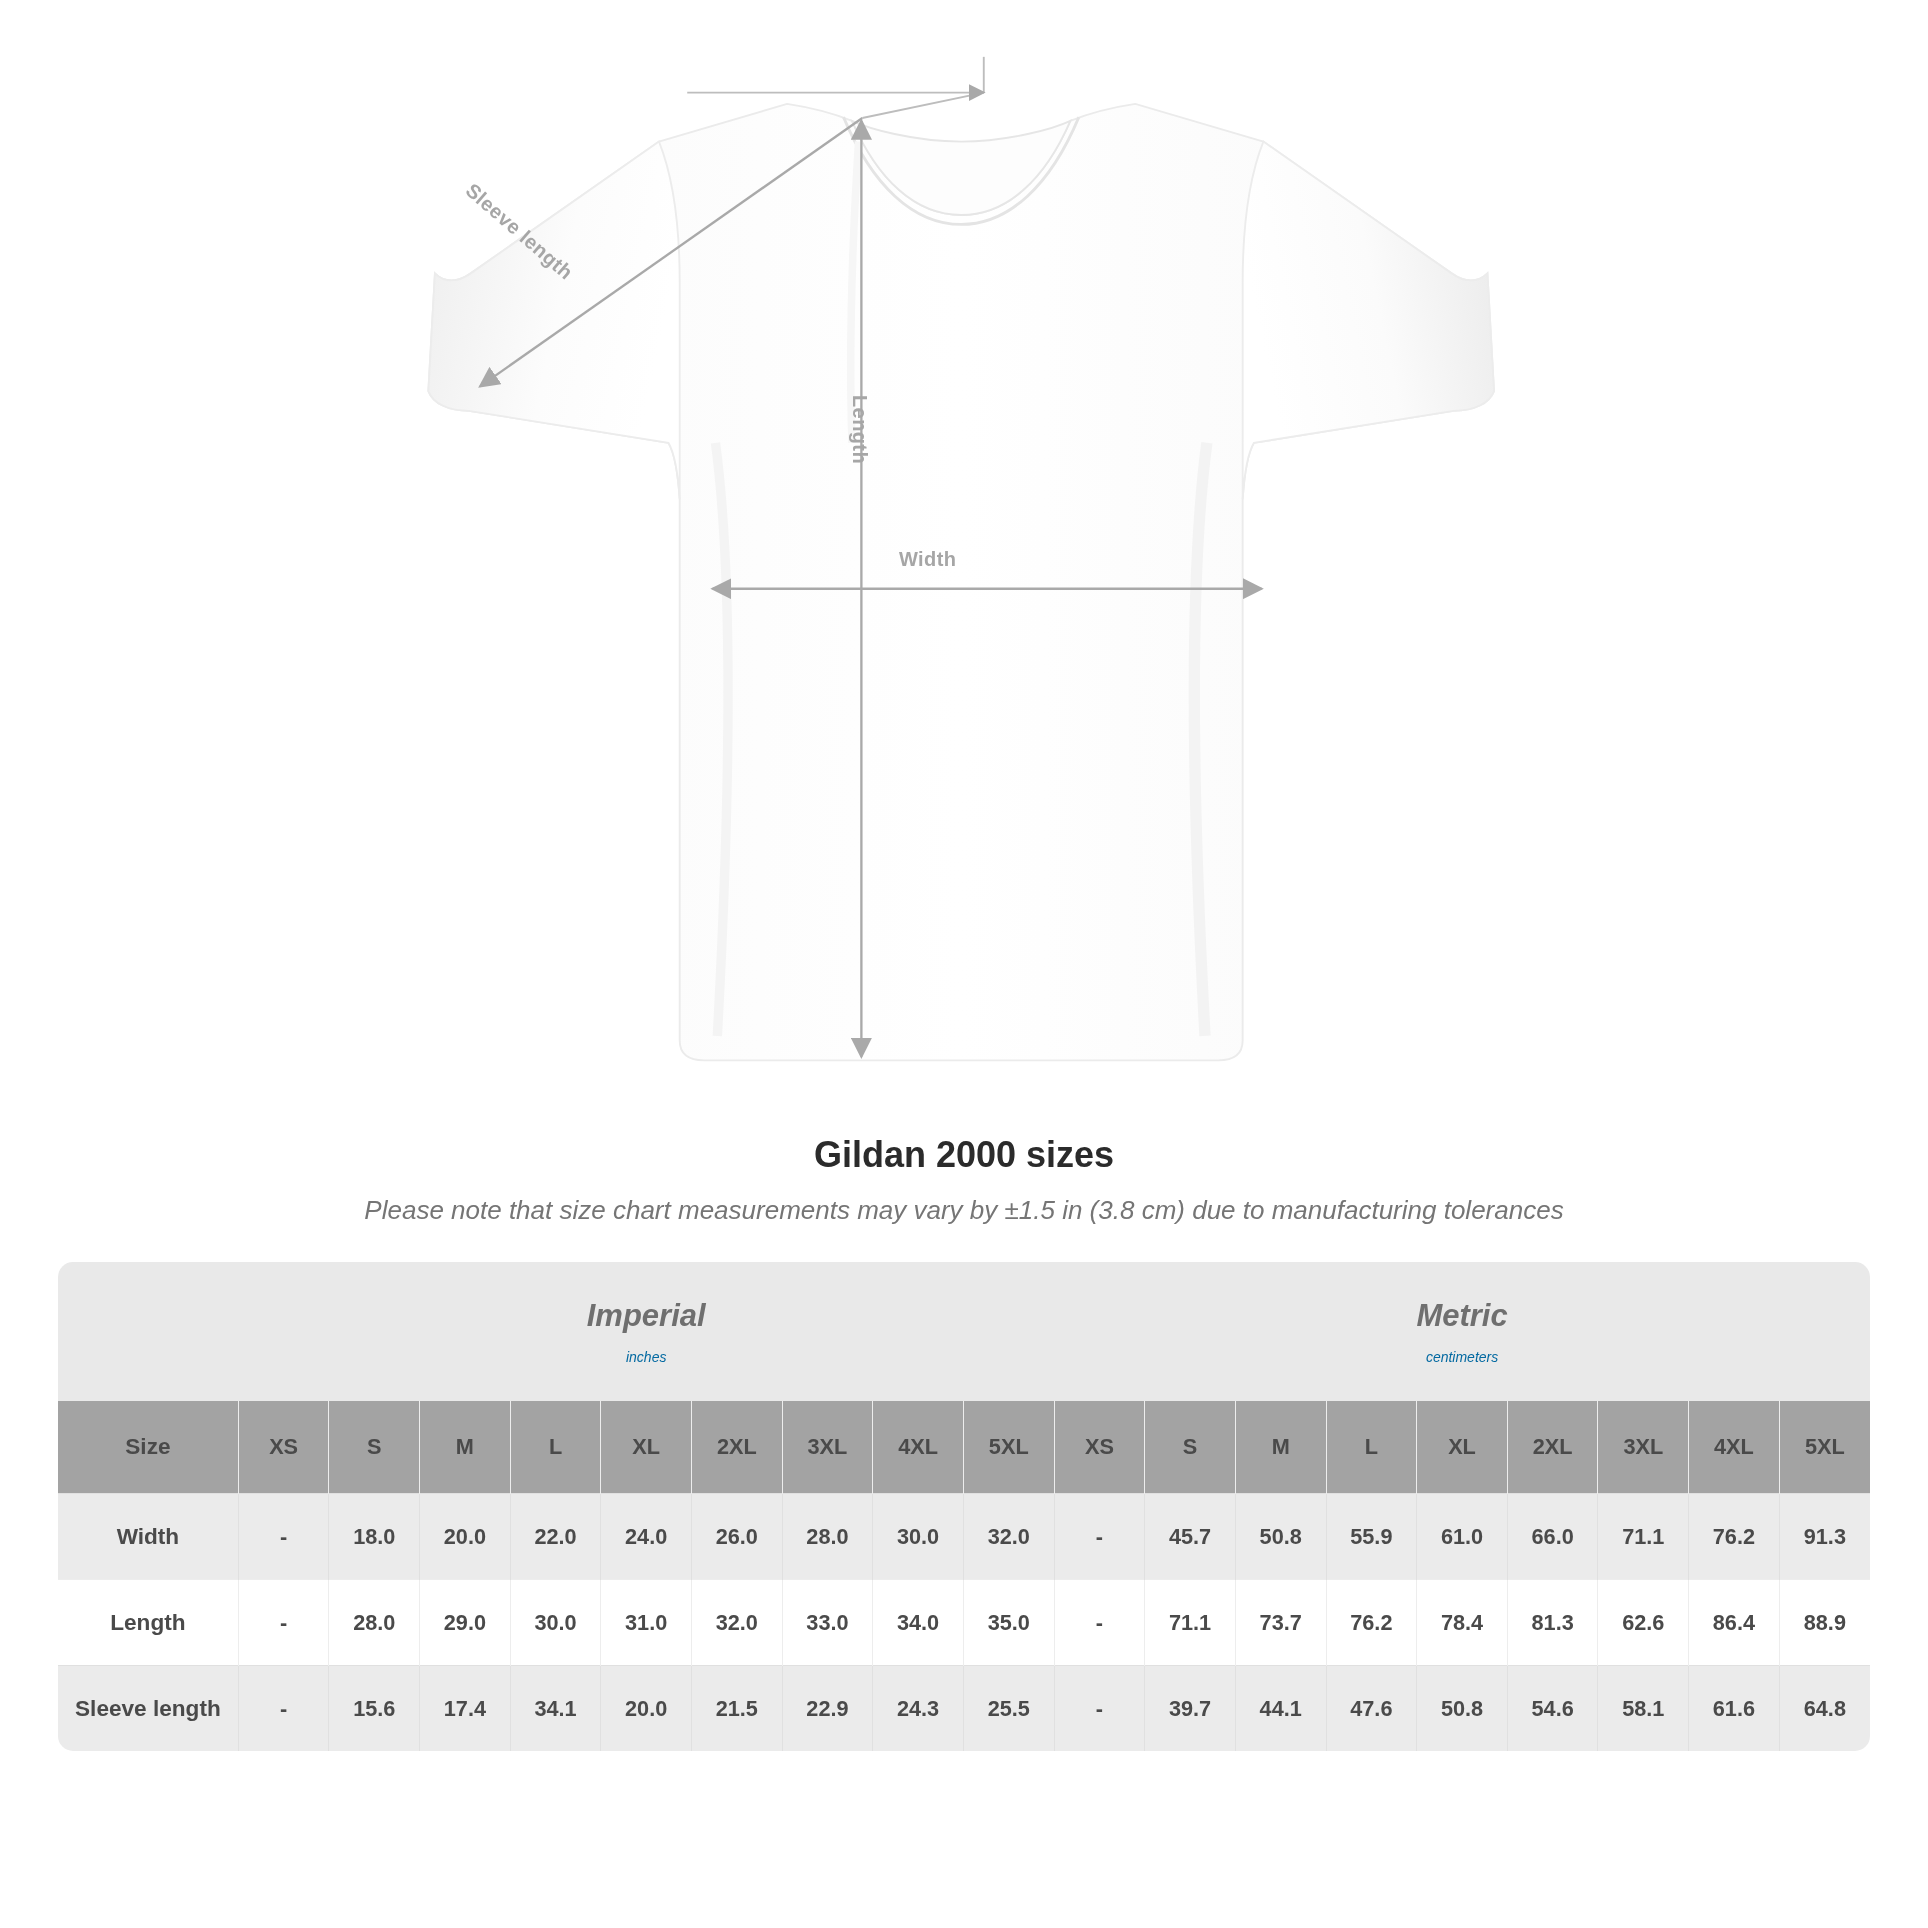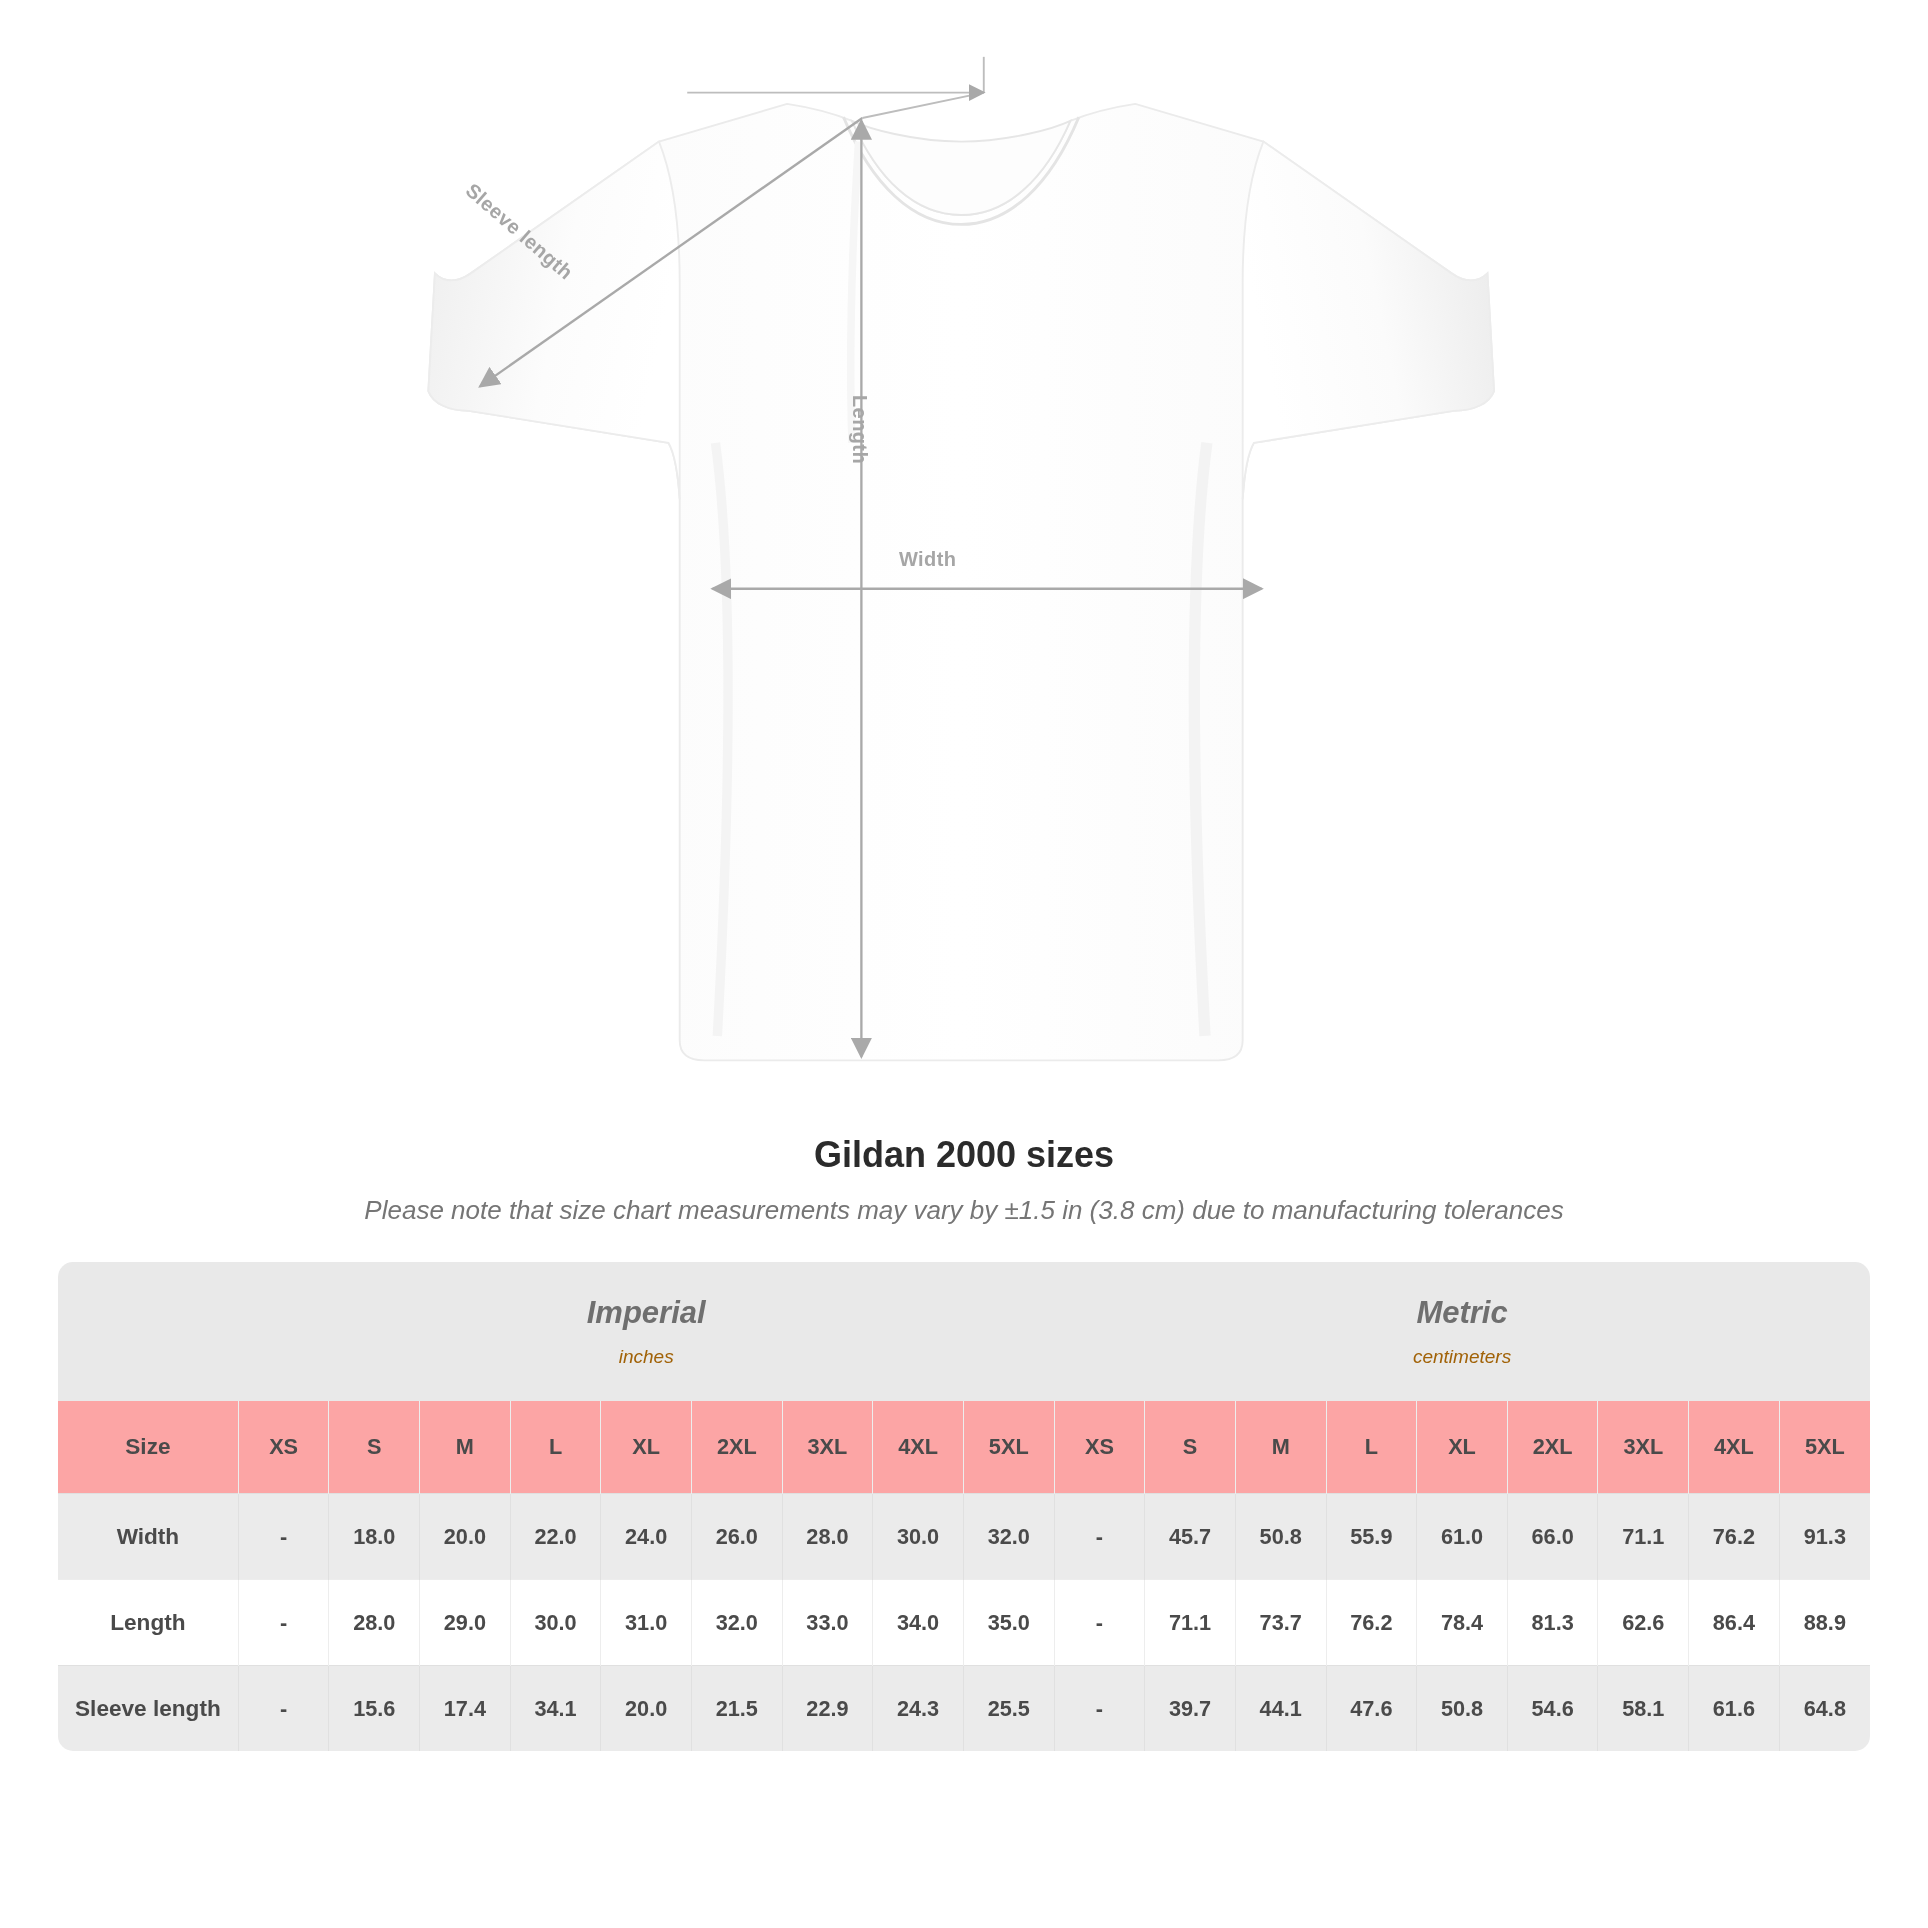--- a/index.html
+++ b/index.html
@@ -100,29 +100,29 @@
     border-top-right-radius: 15px;
   }
   .unit-main {
     font-size: 31px;
     font-style: italic;
     font-weight: bold;
     color: #6f6f6f;
     line-height: 1.1;
   }
   .unit-sub {
-    font-size: 19px;
+    font-size: 14px;
     font-style: italic;
     font-weight: normal;
-    color: #a16207;
+    color: #0369a1;
     margin-top: 16px;
   }
 
   .head-row th {
-    background: #fca5a5;
+    background: #a3a3a3;
     height: 90px;
     font-size: 21.7px;
     color: #4a4a4a;
     border-right: 0.9px solid #ededed;
   }
   .head-row th:last-child { border-right: none; }
   .head-row th.row-label { font-size: 22.6px; }
 
   .data-row td {
     height: 83px;

